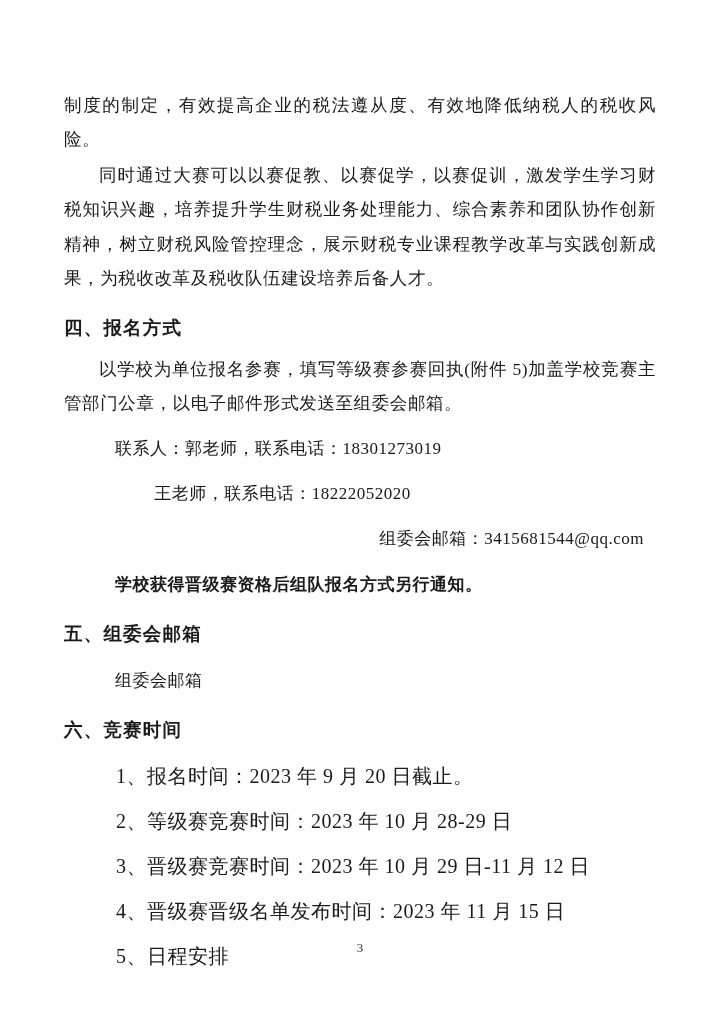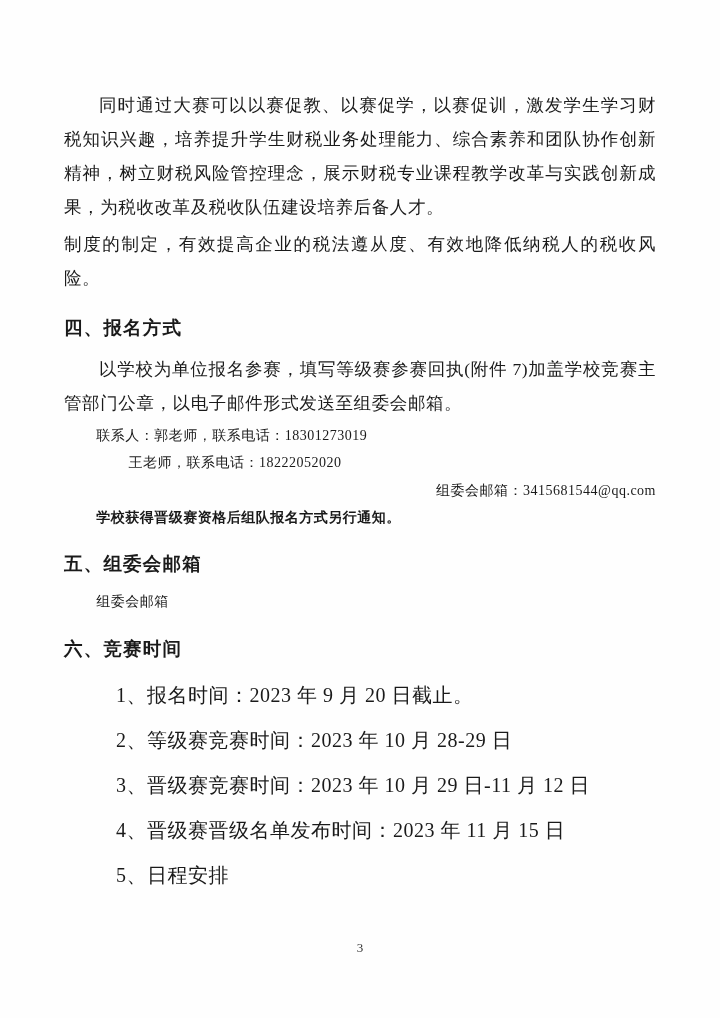--- a/index.html
+++ b/index.html
@@ -34,24 +34,24 @@
     text-indent: 2em;
   }
   .heading {
     font-size: 18.5px;
     font-weight: bold;
     letter-spacing: 1.2px;
     margin: 16px 0 6px 0;
     line-height: 1.9;
   }
   .sub {
-    font-size: 14px;
+    font-size: 17px;
     line-height: 1.95;
     letter-spacing: 0.5px;
-    margin: 0;
+    margin: 12px;
     padding-left: 2.3em;
   }
   .sub.deep {
     padding-left: 4.6em;
   }
   .sub.bold {
     font-weight: bold;
   }
   .list-item {
     font-size: 20px;
@@ -73,27 +73,27 @@
   .mono-ish {
     font-family: "Liberation Serif", serif;
     text-align: right;
   }
 </style>
 </head>
 <body>
 
 <div class="page">
 
+  <p class="para">制度的制定，有效提高企业的税法遵从度、有效地降低纳税人的税收风险。</p>
+
   <p class="para indent">同时通过大赛可以以赛促教、以赛促学，以赛促训，激发学生学习财税知识兴趣，培养提升学生财税业务处理能力、综合素养和团队协作创新精神，树立财税风险管控理念，展示财税专业课程教学改革与实践创新成果，为税收改革及税收队伍建设培养后备人才。</p>
-
-  <p class="para">制度的制定，有效提高企业的税法遵从度、有效地降低纳税人的税收风险。</p>
 
   <h2 class="heading">四、报名方式</h2>
 
-  <p class="para indent">以学校为单位报名参赛，填写等级赛参赛回执(附件 7)加盖学校竞赛主管部门公章，以电子邮件形式发送至组委会邮箱。</p>
+  <p class="para indent">以学校为单位报名参赛，填写等级赛参赛回执(附件 5)加盖学校竞赛主管部门公章，以电子邮件形式发送至组委会邮箱。</p>
 
   <p class="sub">联系人：郭老师，联系电话：18301273019</p>
 
   <p class="sub deep">王老师，联系电话：18222052020</p>
 
   <p class="sub mono-ish">组委会邮箱：3415681544@qq.com</p>
 
   <p class="sub bold">学校获得晋级赛资格后组队报名方式另行通知。</p>
 
   <h2 class="heading">五、组委会邮箱</h2>

